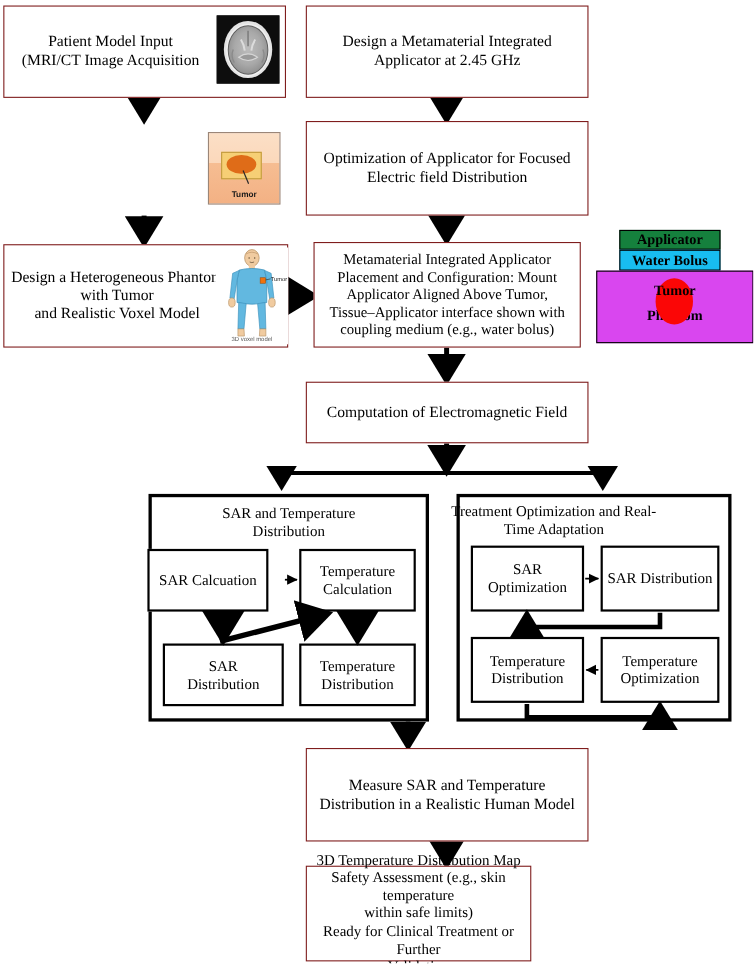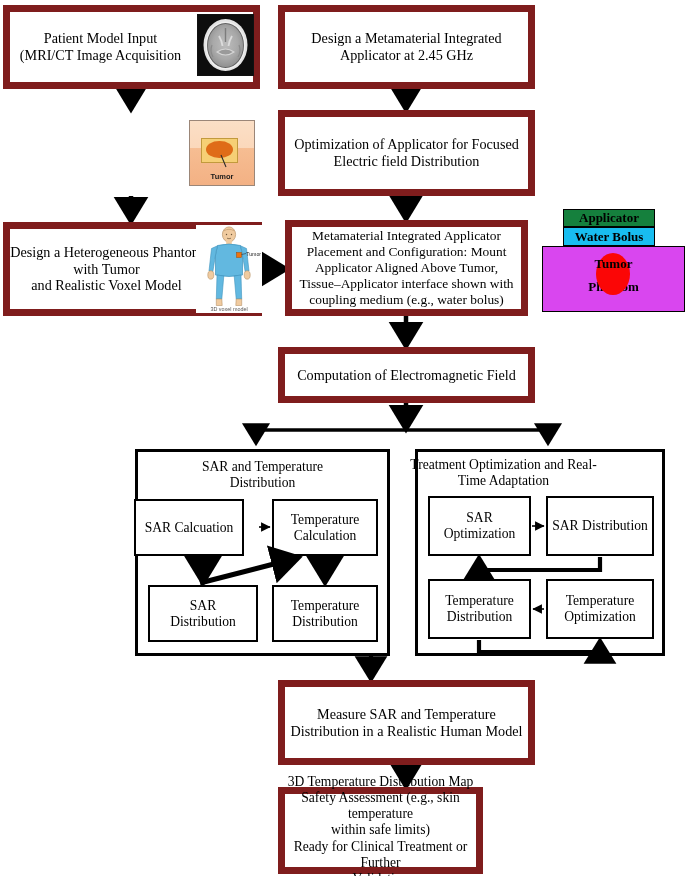--- a/index.html
+++ b/index.html
@@ -15,21 +15,21 @@
   #canvas {
     position: relative;
     width: 685px;
     height: 876px;
     background: #ffffff;
     overflow: hidden;
   }
   .box {
     position: absolute;
     box-sizing: border-box;
-    border: 7px solid #7f1d1d;
+    border: 1px solid #7f1d1d;
     background: #fff;
     display: flex;
     align-items: center;
     justify-content: center;
     text-align: center;
     line-height: 1.18;
     white-space: pre-line;
     font-size: 14.2px;
     z-index: 5;
   }

